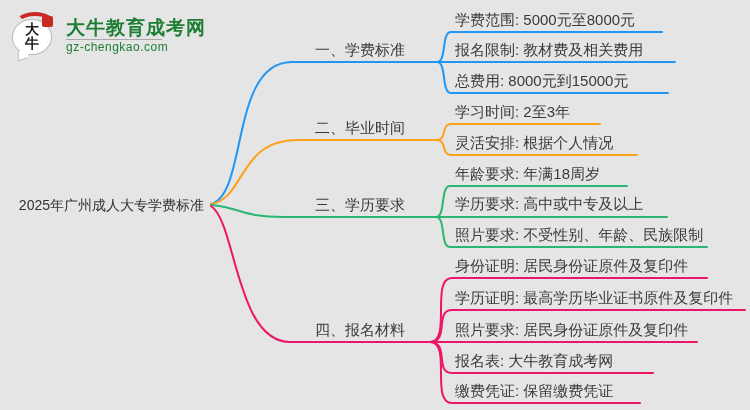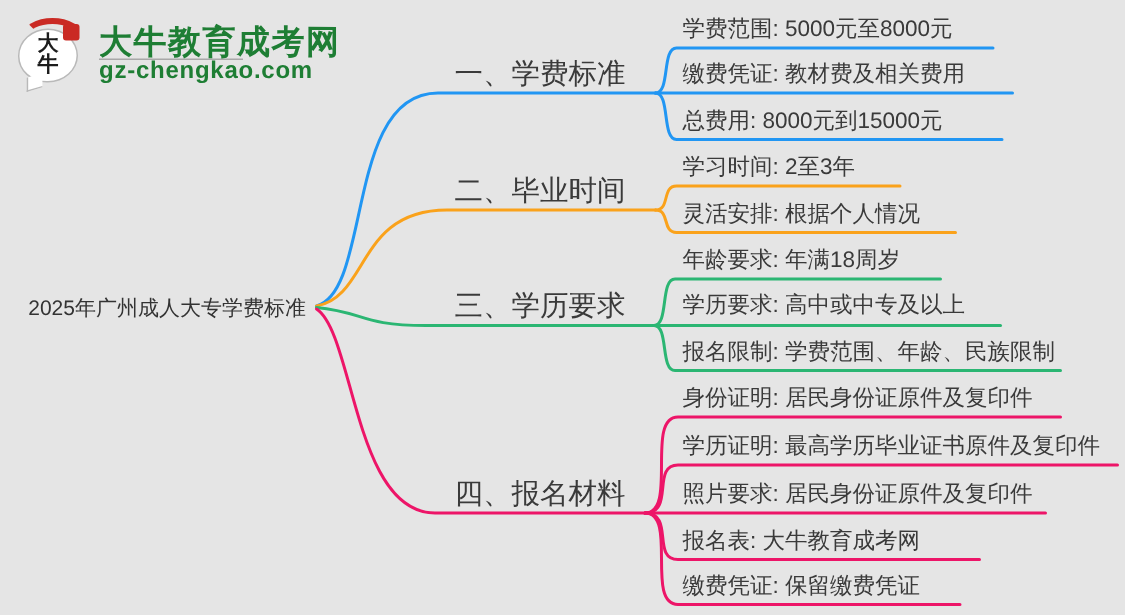--- a/index.html
+++ b/index.html
@@ -11,21 +11,21 @@
   .node{
     position:absolute;height:20px;line-height:20px;font-size:15px;color:#3a3a3a;
     white-space:nowrap;
   }
   .root{
     position:absolute;left:2px;top:194px;width:202px;height:22px;line-height:22px;
     text-align:right;font-size:14px;color:#333;white-space:nowrap;
   }
   .branch-label{
     position:absolute;left:280px;width:160px;height:20px;line-height:20px;
-    text-align:center;font-size:19px;color:#3a3a3a;white-space:nowrap;
+    text-align:center;font-size:15px;color:#3a3a3a;white-space:nowrap;
   }
   
   .logo{position:absolute;left:10px;top:10px;display:flex;align-items:flex-start;}
   .logo-icon{position:relative;width:48px;height:52px;}
   .bubble{
     position:absolute;left:2px;top:9px;width:38px;height:34px;background:#fff;
     border:1.5px solid #b9b9b9;border-radius:50% 50% 50% 48%;
   }
   .bubble-tail{
     position:absolute;left:8px;top:40px;width:9px;height:9px;background:#fff;
@@ -40,25 +40,25 @@
   .logo-arc{
     position:absolute;left:5px;top:2px;width:32px;height:16px;
     border:4px solid transparent;border-top:4px solid #ca2a24;border-radius:50%;
   }
   .logo-seal{
     position:absolute;left:32px;top:6px;width:11px;height:11px;background:#ca2a24;
     border-radius:2px;
   }
   .logo-text{margin-left:8px;padding-top:8px;}
   .site-name{
-    font-size:22px;line-height:19px;font-weight:bold;color:#1e7e34;letter-spacing:1px;
+    font-size:19px;line-height:19px;font-weight:bold;color:#1e7e34;letter-spacing:1px;
     white-space:nowrap;
   }
   .logo-divider{width:96px;height:1px;background:#a8a8a8;margin:2px 0 1px 0;}
-  .site-domain{font-size:16px;line-height:13px;font-weight:bold;color:#1e7e34;letter-spacing:.5px;}
+  .site-domain{font-size:12px;line-height:13px;font-weight:normal;color:#1e7e34;letter-spacing:.5px;}
 </style>
 </head>
 <body>
 
 <div class="stage">
 
   <svg width="750" height="410" viewBox="0 0 750 410">
     <g fill="none" stroke-width="2" stroke-linecap="round" stroke-linejoin="round">
 
       <path d="M211,204 C248,194 230,62 292,62 H437" stroke="#2196F3"></path>
@@ -101,29 +101,29 @@
   </div>
 
   <div class="root">2025年广州成人大专学费标准</div>
 
   <div class="branch-label" style="top:40px;">一、学费标准</div>
   <div class="branch-label" style="top:118px;">二、毕业时间</div>
   <div class="branch-label" style="top:195px;">三、学历要求</div>
   <div class="branch-label" style="top:320px;">四、报名材料</div>
 
   <div class="node" style="left:455px;top:10px;">学费范围: 5000元至8000元</div>
-  <div class="node" style="left:455px;top:40px;">缴费凭证: 教材费及相关费用</div>
+  <div class="node" style="left:455px;top:40px;">报名限制: 教材费及相关费用</div>
   <div class="node" style="left:455px;top:71px;">总费用: 8000元到15000元</div>
 
   <div class="node" style="left:455px;top:102px;">学习时间: 2至3年</div>
   <div class="node" style="left:455px;top:133px;">灵活安排: 根据个人情况</div>
 
   <div class="node" style="left:455px;top:164px;">年龄要求: 年满18周岁</div>
   <div class="node" style="left:455px;top:194px;">学历要求: 高中或中专及以上</div>
-  <div class="node" style="left:455px;top:225px;">报名限制: 学费范围、年龄、民族限制</div>
+  <div class="node" style="left:455px;top:225px;">照片要求: 不受性别、年龄、民族限制</div>
 
   <div class="node" style="left:455px;top:256px;">身份证明: 居民身份证原件及复印件</div>
   <div class="node" style="left:455px;top:288px;">学历证明: 最高学历毕业证书原件及复印件</div>
   <div class="node" style="left:455px;top:320px;">照片要求: 居民身份证原件及复印件</div>
   <div class="node" style="left:455px;top:351px;">报名表: 大牛教育成考网</div>
   <div class="node" style="left:455px;top:381px;">缴费凭证: 保留缴费凭证</div>
 
 </div>
 
 </body></html>

